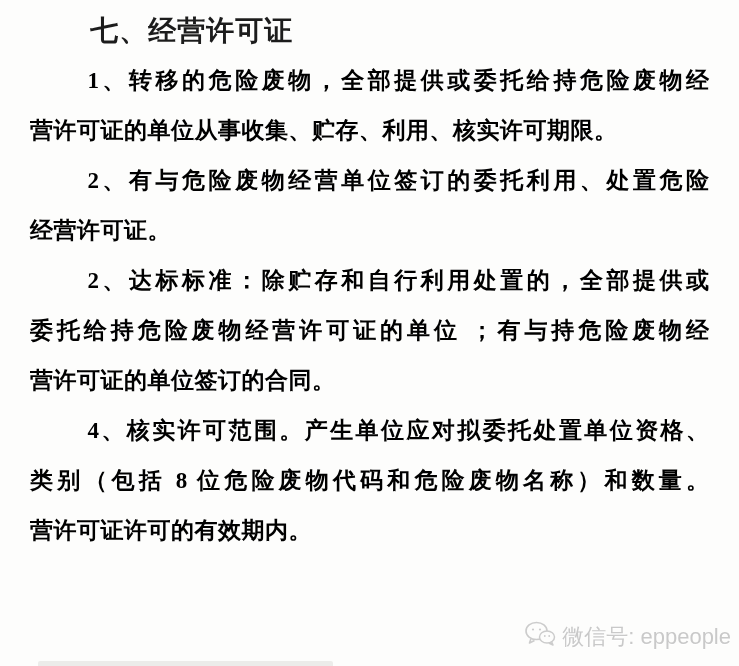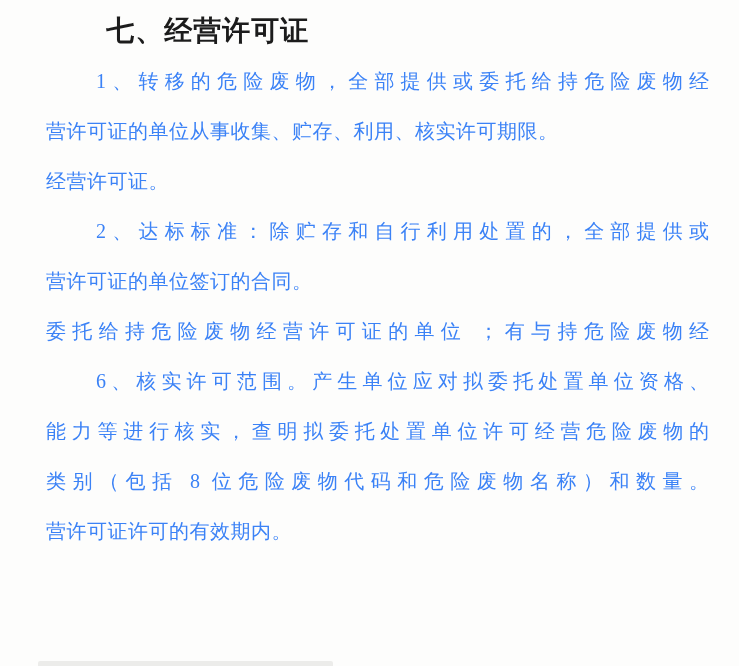--- a/index.html
+++ b/index.html
@@ -11,38 +11,39 @@
     overflow: hidden;
   }
   .page {
     position: relative;
     width: 739px;
     height: 666px;
     background: #fdfdfc;
     font-family: "Liberation Serif", "DejaVu Serif", serif;
     color: #333333;
     box-sizing: border-box;
-    padding: 6px 30px 0 46px;
+    padding: 6px 30px 0 30px;
   }
   .heading {
     font-family: "Liberation Sans", "DejaVu Sans", sans-serif;
     font-weight: 700;
     font-size: 28px;
     line-height: 50px;
     color: #1c1c1c;
     text-indent: 2.15em;
     letter-spacing: 1px;
     white-space: nowrap;
   }
   .ln {
-    font-size: 20px;
+    font-size: 23px;
     line-height: 50px;
     letter-spacing: 0.5px;
-    color: #3b82f6;
+    color: #000000;
     white-space: nowrap;
+    font-weight: bold;
   }
   
   .fit {
     white-space: normal;
     text-align: justify;
     text-align-last: justify;
     letter-spacing: 0;
   }
   .ind { text-indent: 2.5em; }
   .watermark {
@@ -75,35 +76,50 @@
 <div class="page">
 
   <div class="heading">七、经营许可证</div>
 
   <div>
     <div class="ln ind fit">1、转移的危险废物，全部提供或委托给持危险废物经</div>
     <div class="ln">营许可证的单位从事收集、贮存、利用、核实许可期限。</div>
   </div>
 
   <div>
+    <div class="ln ind fit">2、有与危险废物经营单位签订的委托利用、处置危险</div>
     <div class="ln">经营许可证。</div>
   </div>
 
   <div>
     <div class="ln ind fit">2、达标标准：除贮存和自行利用处置的，全部提供或</div>
+    <div class="ln fit">委托给持危险废物经营许可证的单位 ；有与持危险废物经</div>
     <div class="ln">营许可证的单位签订的合同。</div>
-    <div class="ln fit">委托给持危险废物经营许可证的单位 ；有与持危险废物经</div>
   </div>
 
   <div>
-    <div class="ln ind fit">6、核实许可范围。产生单位应对拟委托处置单位资格、</div>
-    <div class="ln fit">能力等进行核实，查明拟委托处置单位许可经营危险废物的</div>
+    <div class="ln ind fit">4、核实许可范围。产生单位应对拟委托处置单位资格、</div>
     <div class="ln fit">类别（包括 8 位危险废物代码和危险废物名称）和数量。</div>
   </div>
 
   <div>
     <div class="ln">营许可证许可的有效期内。</div>
   </div>
 
+  <div class="watermark">
+    <span class="wechat-icon">
+      <svg width="32" height="28" viewBox="0 0 32 28" fill="none" xmlns="http://www.w3.org/2000/svg">
+        <ellipse cx="12.5" cy="11" rx="10.5" ry="8.5" stroke="#cccccc" stroke-width="1.6" fill="none"></ellipse>
+        <path d="M7 18.5 L5.5 23 L10.5 20.5" stroke="#cccccc" stroke-width="1.6" fill="none" stroke-linejoin="round"></path>
+        <ellipse cx="23" cy="17" rx="7.5" ry="6" stroke="#cccccc" stroke-width="1.5" fill="#fdfdfc"></ellipse>
+        <path d="M27.5 21.5 L29 25 L24.8 23" stroke="#cccccc" stroke-width="1.5" fill="none" stroke-linejoin="round"></path>
+        <circle cx="9" cy="9.5" r="1.1" fill="#cccccc"></circle>
+        <circle cx="16" cy="9.5" r="1.1" fill="#cccccc"></circle>
+        <circle cx="20.8" cy="16" r="0.9" fill="#cccccc"></circle>
+        <circle cx="25.2" cy="16" r="0.9" fill="#cccccc"></circle>
+      </svg>
+    </span>
+    <span>微信号: eppeople</span>
+  </div>
 
   <div class="bottom-smudge"></div>
 
 </div>
 
 </body></html>

